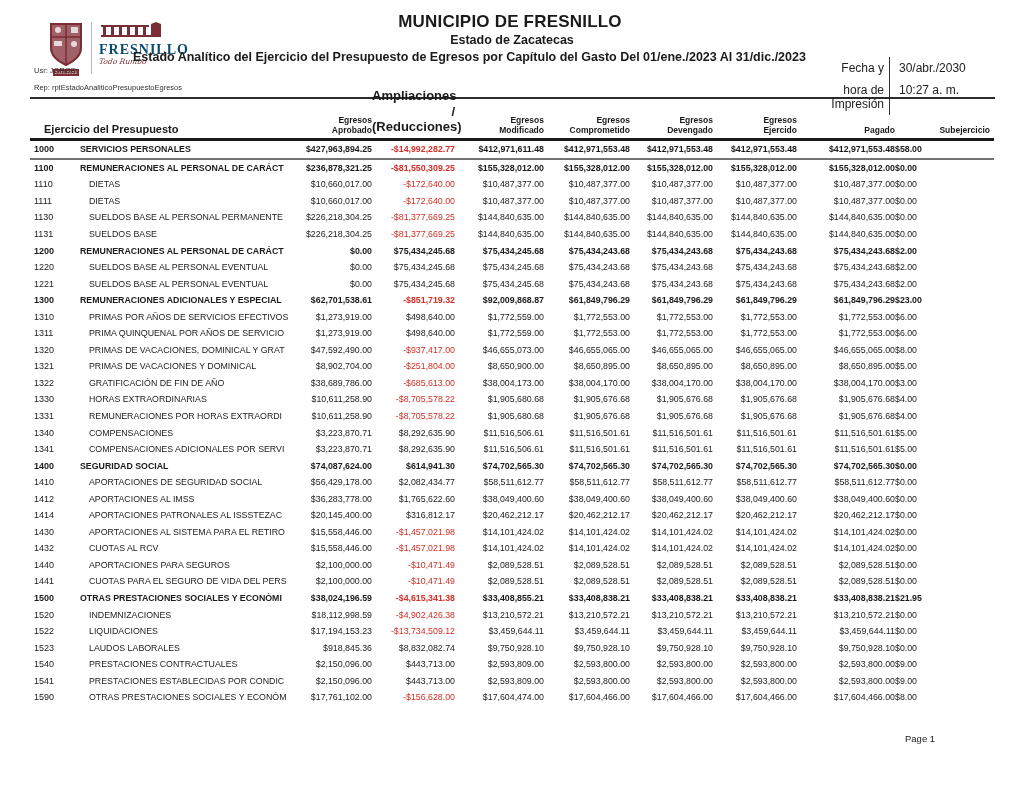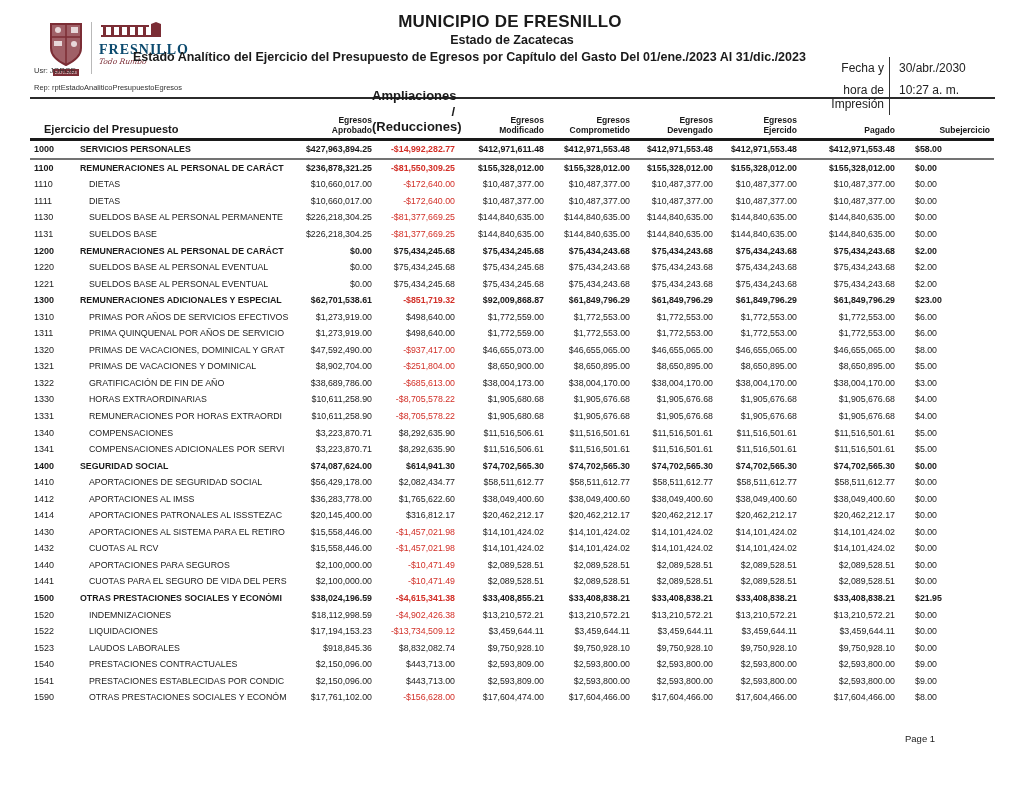--- a/index.html
+++ b/index.html
@@ -38,21 +38,21 @@
   .c0{width:50px;padding-left:4px;font-size:9px;}
   .c1{width:215px;overflow:hidden;}
   .trow:not(.bold) .c1{padding-left:9px;}
   .c2{width:77px;text-align:right;}
   .c3{width:83px;text-align:right;}
   .c4{width:89px;text-align:right;}
   .c5{width:86px;text-align:right;}
   .c6{width:83px;text-align:right;}
   .c7{width:84px;text-align:right;}
   .c8{width:98px;text-align:right;}
-  .c9{width:99px;padding-right:4px;padding-left:20px;}
+  .c9{width:99px;padding-right:4px;}
   .neg{color:#d22f27;}
   .footer-page{top:733px;left:905px;font-size:9.5px;color:#222;}
 </style>
 </head>
 <body>
 
 <div class="abs logo-block">
   <div class="crest">
     <svg width="36" height="46" viewBox="0 0 36 46">
       <path d="M3 2 h30 v24 q0 10 -15 17 q-15 -7 -15 -17 z" fill="#a06067" stroke="#7b2d35" stroke-width="2"></path>

